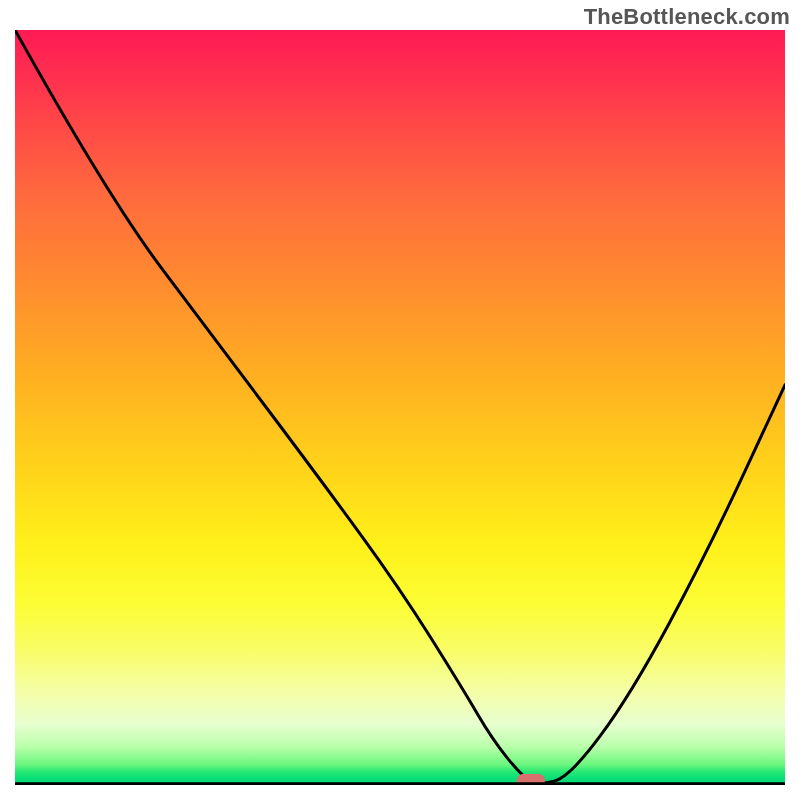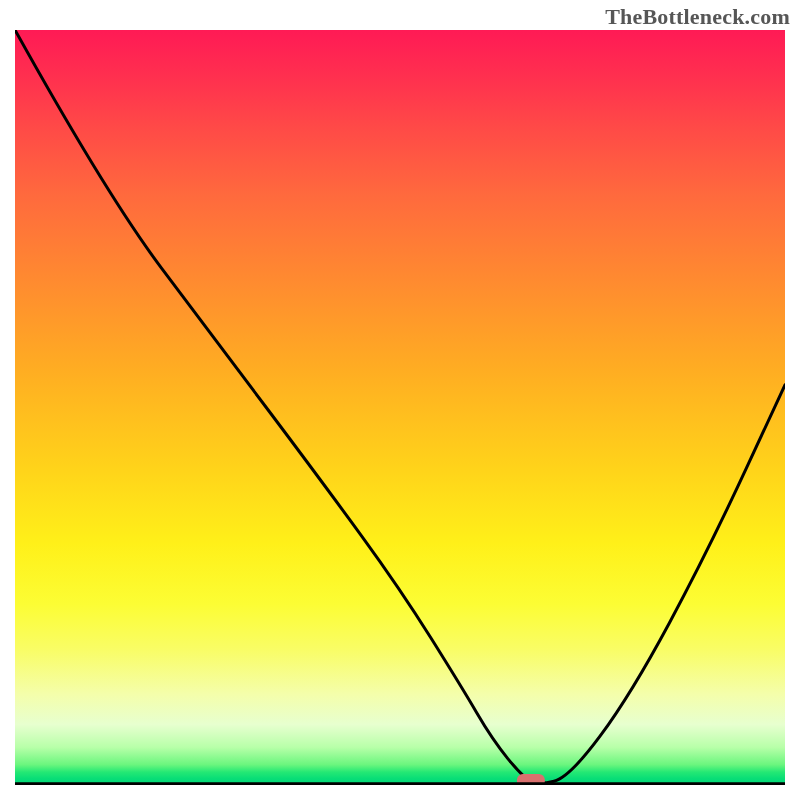--- a/index.html
+++ b/index.html
@@ -12,21 +12,21 @@
   }
   .wrap {
     position: relative;
     width: 800px;
     height: 800px;
   }
   .attribution {
     position: absolute;
     top: 4px;
     right: 10px;
-    font-family: Liberation Serif, serif;
+    font-family: Liberation Sans, sans-serif;
     font-size: 22px;
     font-weight: 600;
     color: #565656;
     letter-spacing: 0.2px;
   }
   .plot-area {
     position: absolute;
     left: 15px;
     top: 30px;
     width: 770px;

